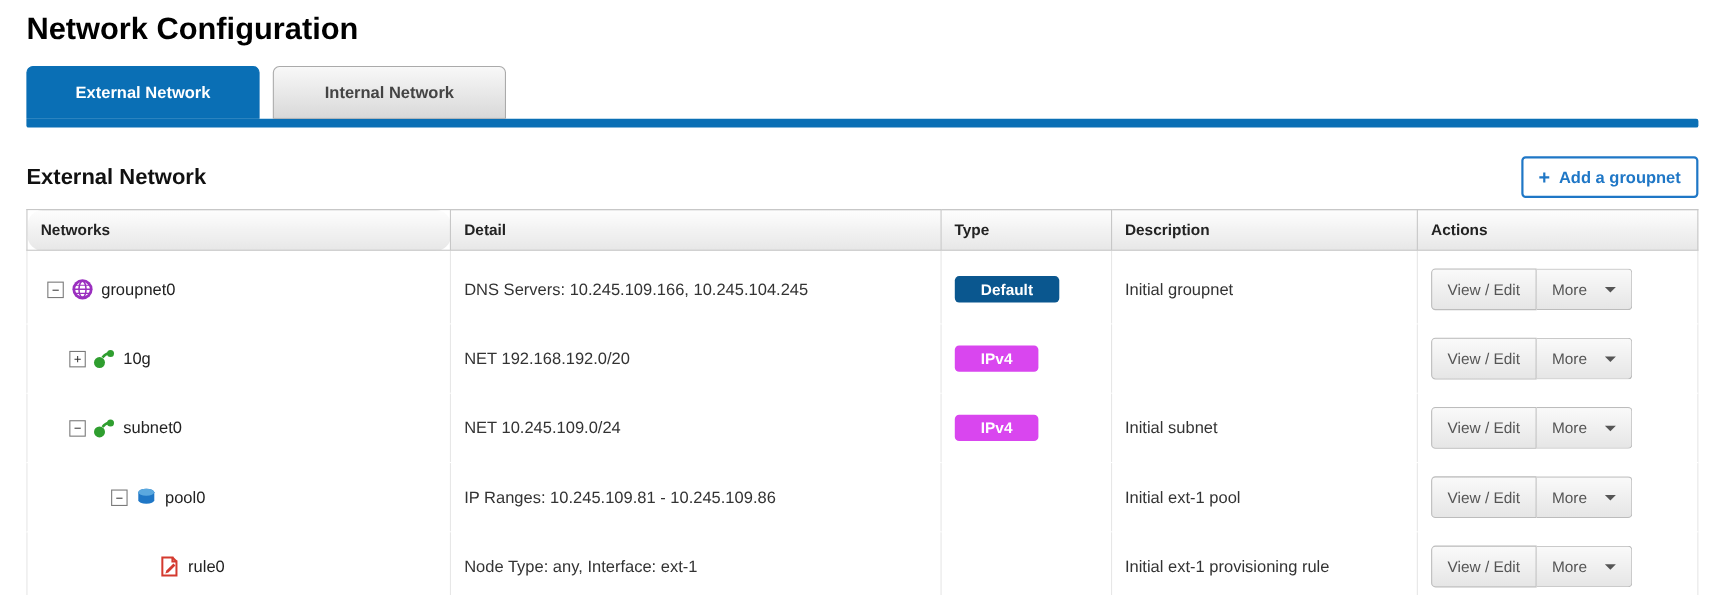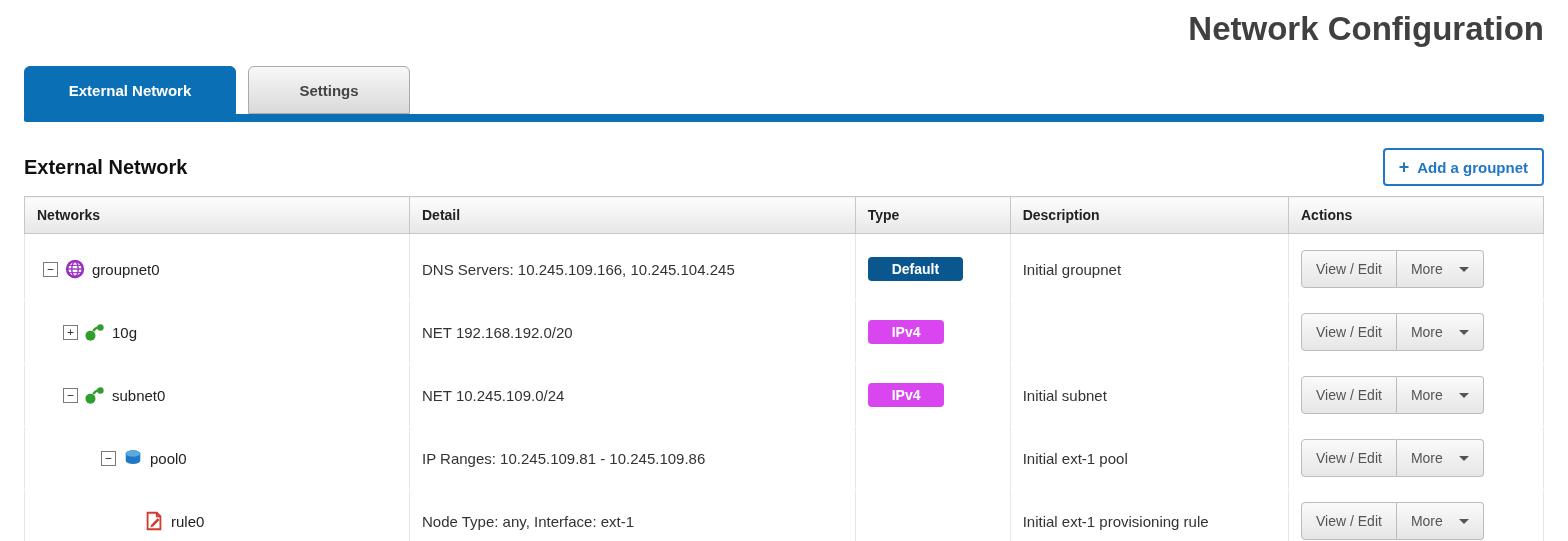--- a/index.html
+++ b/index.html
@@ -2,23 +2,22 @@
 <html><head>
 <meta charset="utf-8">
 <style>
   body{
     margin:0; padding:0 24px 24px 24px;
     font-family:Arial,Helvetica,sans-serif;
     font-size:14px; color:#333;
     background:#fff;
   }
   .page-title{
-    font-size:33px; font-weight:bold; color:#404040;
+    font-size:28px; font-weight:bold; color:#000000;
     margin:10px 0 18px 0;
-    text-align:right;
   }
   
   .tabbar{display:flex; gap:12px; align-items:flex-end;}
   .tab{
     min-width:170px; height:46px;
     display:flex; align-items:center; justify-content:center;
     font-size:15px; font-weight:bold; color:#444;
     background:linear-gradient(#f8f8f8,#d9d9d9);
     border:1px solid #aaa; border-radius:6px 6px 0 0;
     cursor:pointer; padding:0 20px;
@@ -45,21 +44,21 @@
     text-align:left; font-weight:bold; color:#222;
     background:linear-gradient(#fdfdfd,#e7e7e7);
     border:1px solid #c7c7c7; padding:10px 12px; font-size:14px;
   }
   .grid tbody td{
     border-left:1px solid #e7e7e7; border-right:1px solid #e7e7e7;
     padding:12px 12px; vertical-align:middle; font-size:15px; color:#333;
     border-top:1px solid #fff; border-bottom:1px solid #fff;
   }
   .grid tbody tr:first-child td{padding-top:16px;}
-  .col-net{width:360px;}
+  .col-net{width:360px;border-radius:14px;}
   .col-type{width:130px;}
   .col-desc{}
   .col-act{width:230px;}
   .col-detail{}
   
   .tree{display:flex; align-items:center; gap:6px;}
   .indent{display:inline-block;}
   .i1{width:20px;} .i2{width:58px;} .i3{width:100px;}
   .expander{
     width:13px;height:13px;border:1px solid #7a7a7a;background:#fff;
@@ -88,22 +87,22 @@
 </style>
 </head>
 <body>
 
 <h1 class="page-title">Network Configuration</h1>
 
 <div class="tabbar">
   <div class="tab active">
       <span>External Network</span>
     </div>
-  <div class="tab set">
-      <span>Settings</span>
+  <div class="tab">
+      <span>Internal Network</span>
     </div>
 </div>
 <div class="tab-underline"></div>
 
 <div class="section-row">
   <div class="section-title">External Network</div>
   <button class="add-btn">
     <span class="plus">+</span>
     <span>Add a groupnet</span>
   </button>

